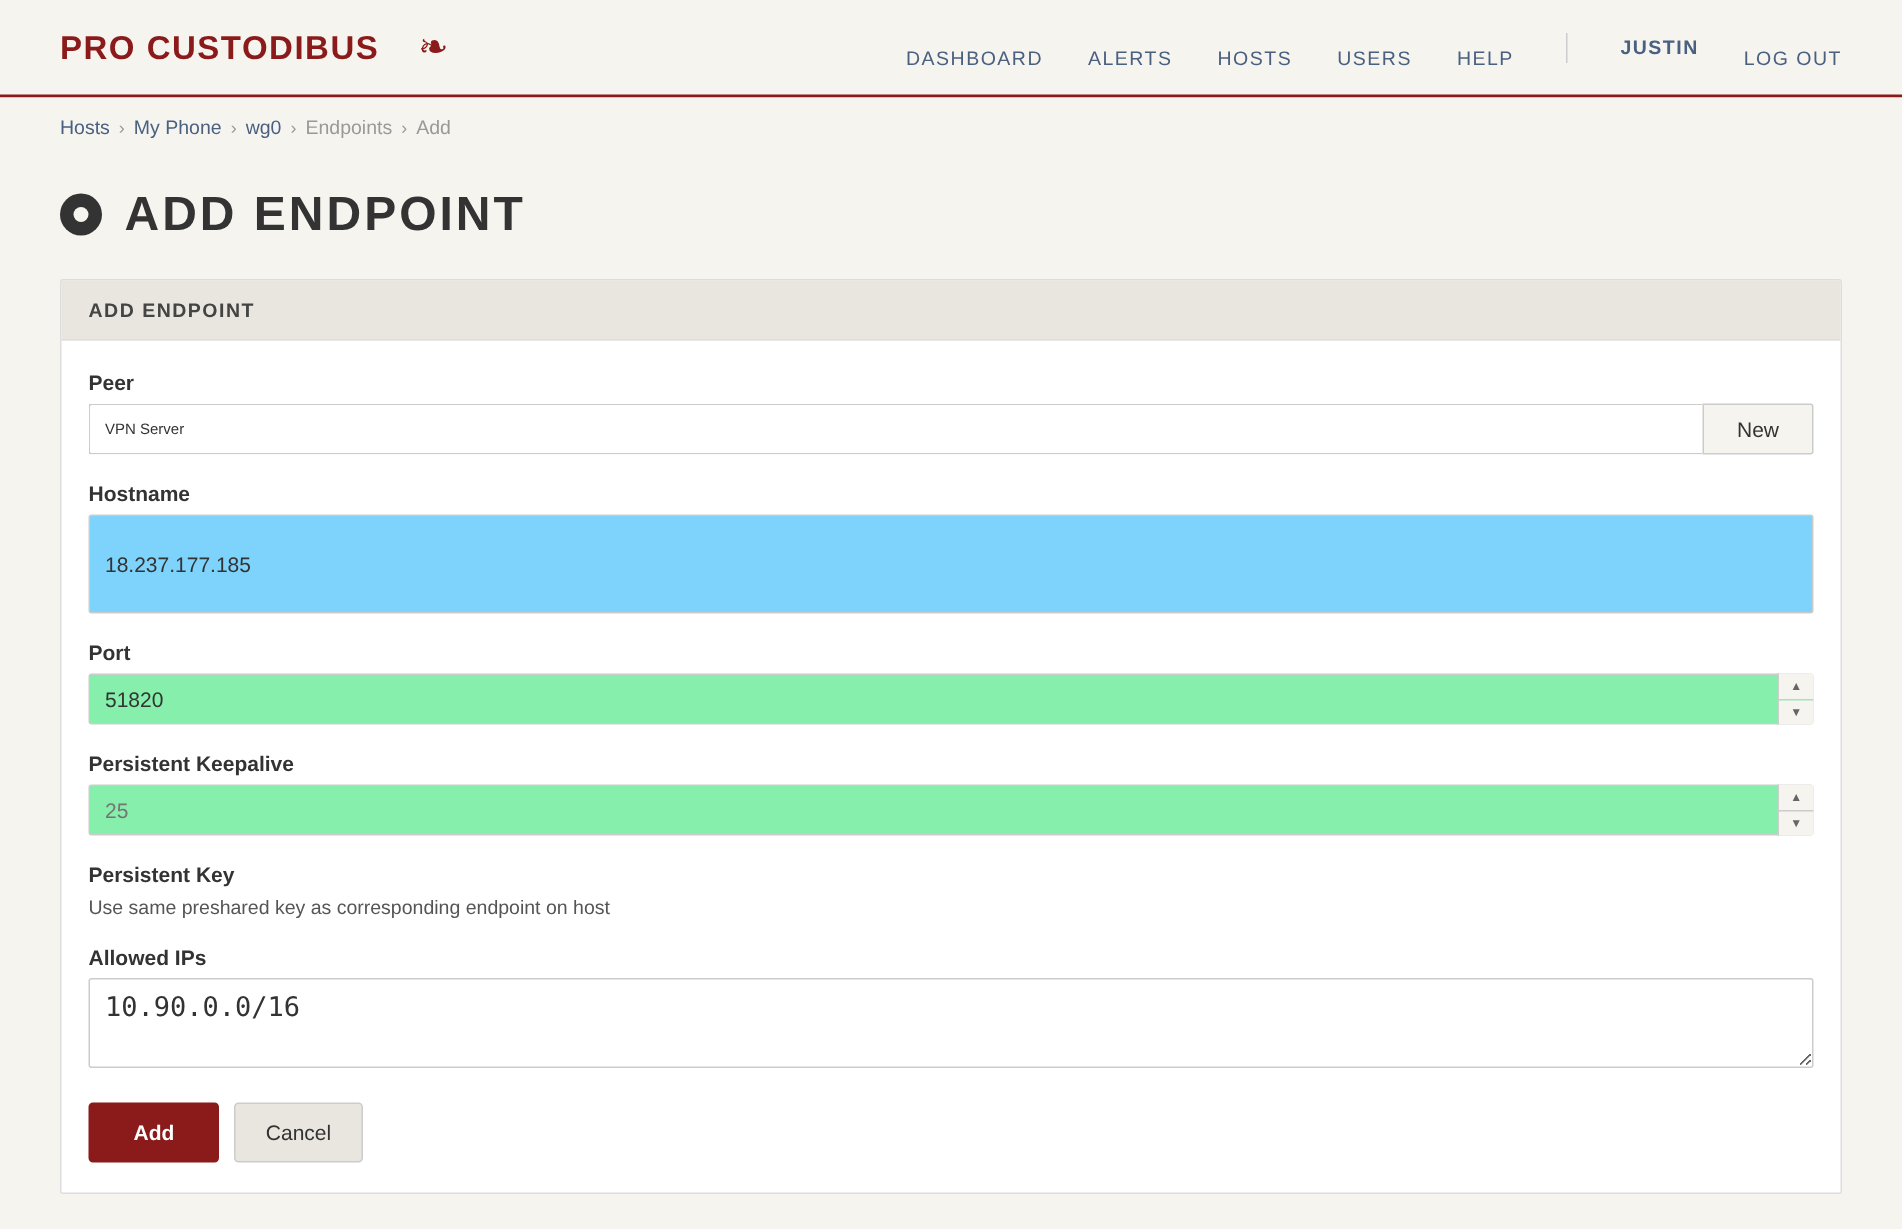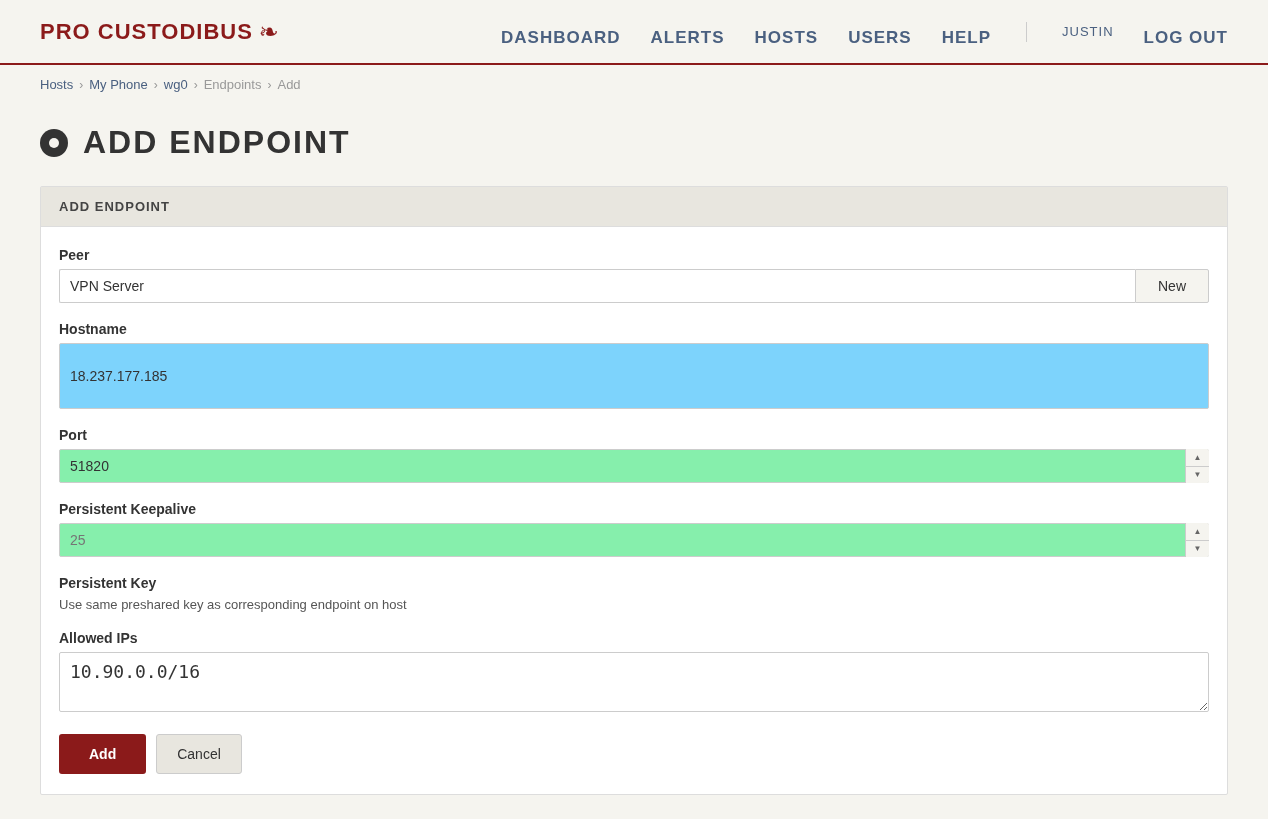--- a/index.html
+++ b/index.html
@@ -16,58 +16,58 @@
       border-bottom: 2px solid #8b1a1a;
       padding: 0 40px;
       display: flex;
       align-items: center;
       justify-content: space-between;
       height: 65px;
     }
     .logo-area {
       display: flex;
       align-items: center;
-      gap: 6px;
+      gap: 26px;
     }
     .logo-text {
       font-size: 22px;
       font-weight: bold;
       color: #8b1a1a;
       letter-spacing: 1px;
       text-transform: uppercase;
     }
     .logo-icon {
       color: #8b1a1a;
       font-size: 24px;
     }
     .nav-links {
       display: flex;
       align-items: center;
       gap: 30px;
     }
     .nav-link {
       color: #4a6080;
       text-decoration: none;
-      font-size: 17px;
-      font-weight: bold;
+      font-size: 13px;
+      font-weight: normal;
       letter-spacing: 1px;
       text-transform: uppercase;
       cursor: pointer;
       margin-top: 13px;
     }
     .nav-divider {
       width: 1px;
       height: 20px;
       background: #ccc;
       margin: 0 5px;
     }
     .nav-user {
       color: #4a6080;
       font-size: 13px;
-      font-weight: normal;
+      font-weight: bold;
       letter-spacing: 1px;
       text-transform: uppercase;
       cursor: pointer;
     }
 
     
     .breadcrumb {
       padding: 12px 40px;
       font-size: 13px;
       display: flex;
@@ -172,21 +172,21 @@
     .peer-row {
       display: flex;
       gap: 0;
     }
     .peer-input {
       flex: 1;
       padding: 8px 10px;
       border: 1px solid #ccc;
       border-right: none;
       border-radius: 2px 0 0 2px;
-      font-size: 14px;
+      font-size: 10px;
       color: #333;
       background: #fff;
       outline: none;
     }
     .peer-new-btn {
       padding: 8px 22px;
       background: #f5f4ef;
       border: 1px solid #ccc;
       border-radius: 0 2px 2px 0;
       font-size: 14px;

